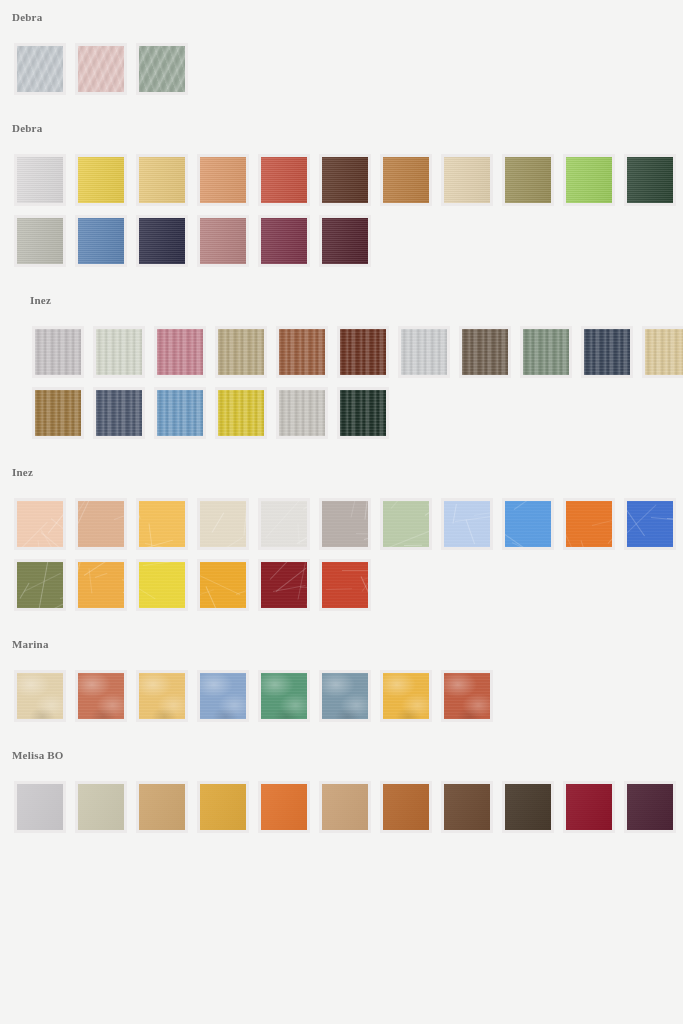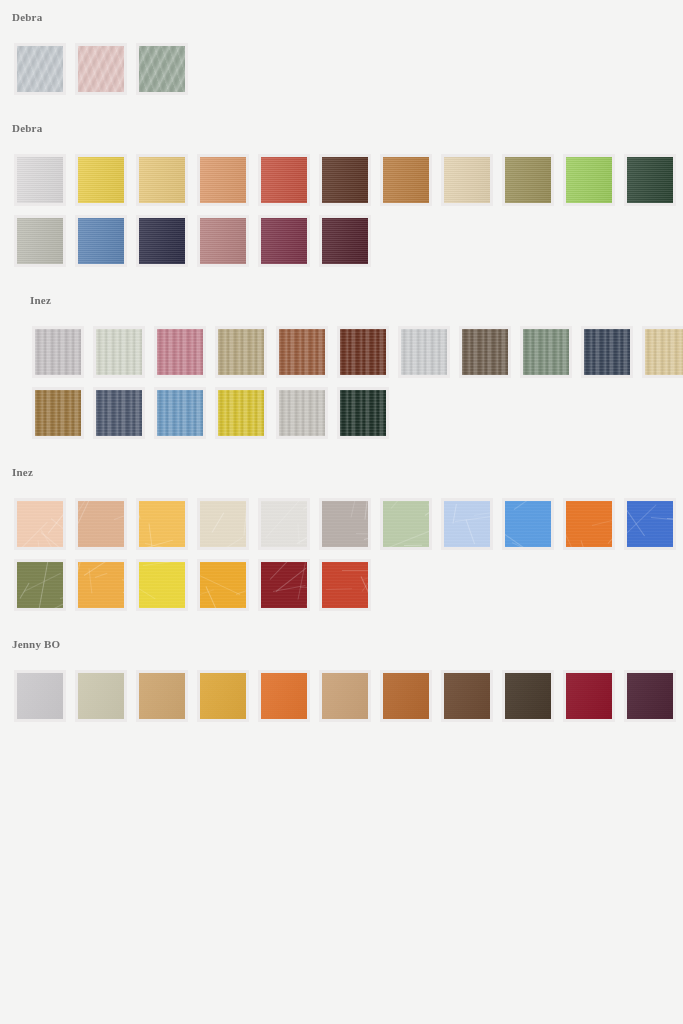--- a/index.html
+++ b/index.html
@@ -461,21 +461,52 @@
               <i style="left: 40.848px; top: 16.64px; width: 38.6784px; transform: rotate(-15.696deg); opacity: 0.36;"></i>
               <i style="left: 4.112px; top: 27.1232px; width: 26.112px; transform: rotate(-1.872deg); opacity: 0.36;"></i>
               <i style="left: 39.28px; top: 13.5616px; width: 43.4496px; transform: rotate(64.944deg); opacity: 0.84;"></i>
               <i style="left: 40.176px; top: 29.4528px; width: 33.84px; transform: rotate(-54deg); opacity: 0.44;"></i>
             </div>
           </div>
         </div>
       </div>
     </div>
     <div class="fabric-group" style="padding-top: 26px;">
-      <div class="group-title" style="color: rgb(110, 110, 110);">Jenny BO</div>
+      <div class="group-title" style="color: rgb(110, 110, 110);">Marina</div>
+      <div class="swatch-rows">
+        <div class="swatch-row" style="padding-top: 19px;">
+          <div class="swatch tex-marina" title="Marina cream sand" style="border-color: rgb(236, 234, 234);">
+            <div class="fill" style="background-color: rgb(228, 211, 174);"></div>
+          </div>
+          <div class="swatch tex-marina" title="Marina terracotta" style="border-color: rgb(236, 234, 234);">
+            <div class="fill" style="background-color: rgb(202, 117, 88);"></div>
+          </div>
+          <div class="swatch tex-marina" title="Marina golden tan" style="border-color: rgb(236, 234, 234);">
+            <div class="fill" style="background-color: rgb(236, 196, 115);"></div>
+          </div>
+          <div class="swatch tex-marina" title="Marina periwinkle blue" style="border-color: rgb(236, 234, 234);">
+            <div class="fill" style="background-color: rgb(139, 168, 206);"></div>
+          </div>
+          <div class="swatch tex-marina" title="Marina green" style="border-color: rgb(236, 234, 234);">
+            <div class="fill" style="background-color: rgb(89, 154, 120);"></div>
+          </div>
+          <div class="swatch tex-marina" title="Marina slate blue grey" style="border-color: rgb(236, 234, 234);">
+            <div class="fill" style="background-color: rgb(126, 154, 171);"></div>
+          </div>
+          <div class="swatch tex-marina" title="Marina golden yellow" style="border-color: rgb(236, 234, 234);">
+            <div class="fill" style="background-color: rgb(238, 184, 69);"></div>
+          </div>
+          <div class="swatch tex-marina" title="Marina rust" style="border-color: rgb(236, 234, 234);">
+            <div class="fill" style="background-color: rgb(194, 94, 66);"></div>
+          </div>
+        </div>
+      </div>
+    </div>
+    <div class="fabric-group" style="padding-top: 26px;">
+      <div class="group-title" style="color: rgb(110, 110, 110);">Melisa BO</div>
       <div class="swatch-rows">
         <div class="swatch-row" style="padding-top: 19px;">
           <div class="swatch tex-melisa" title="Melisa BO light grey" style="border-color: rgb(236, 234, 234);">
             <div class="fill" style="background-color: rgb(205, 203, 206);"></div>
           </div>
           <div class="swatch tex-melisa" title="Melisa BO beige sage" style="border-color: rgb(236, 234, 234);">
             <div class="fill" style="background-color: rgb(205, 201, 177);"></div>
           </div>
           <div class="swatch tex-melisa" title="Melisa BO tan" style="border-color: rgb(236, 234, 234);">
             <div class="fill" style="background-color: rgb(207, 167, 113);"></div>

